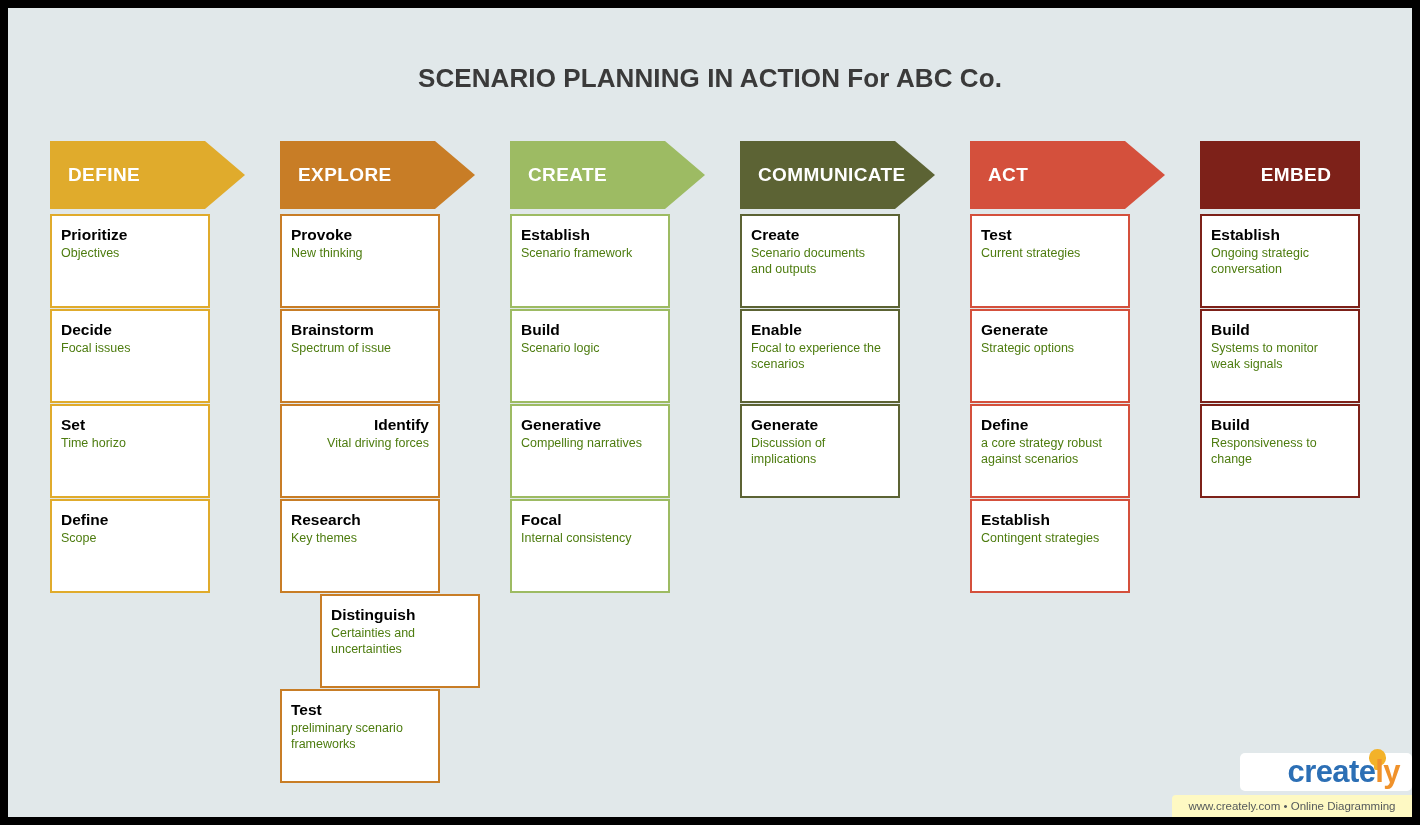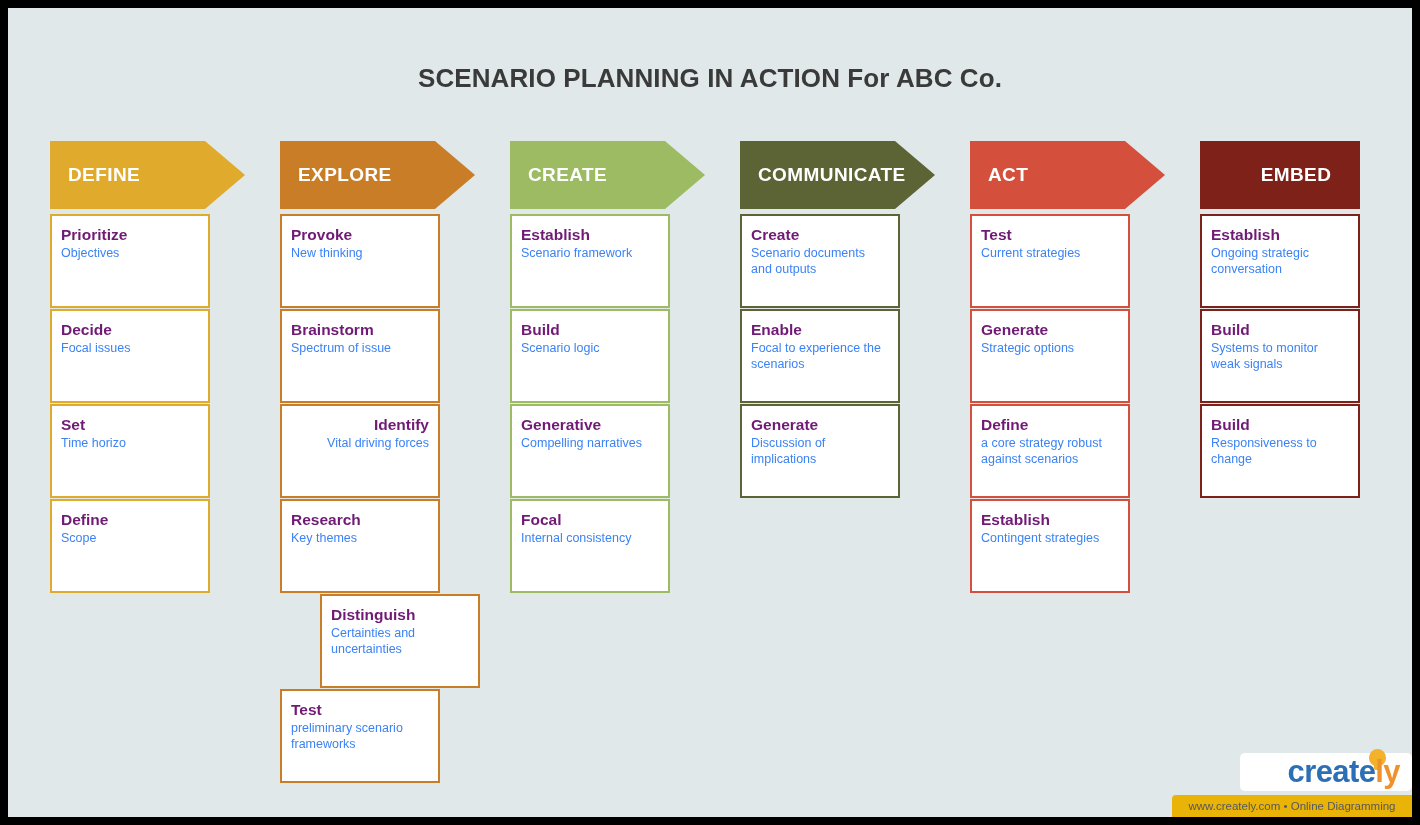--- a/index.html
+++ b/index.html
@@ -92,27 +92,27 @@
     height: 94px;
     background: #FFFFFF;
     border: 2px solid #CCCCCC;
     margin-bottom: 1px;
     padding: 9px 9px 0 9px;
     overflow: hidden;
   }
   .card-title {
     font-size: 15.5px;
     font-weight: bold;
-    color: #701a75;
+    color: #000000;
     line-height: 19px;
     margin-bottom: 1px;
   }
   .card-sub {
     font-size: 12.5px;
-    color: #3b82f6;
+    color: #4d7c0f;
     line-height: 16px;
   }
 
   
   .brand {
     position: absolute;
     right: 0px;
     bottom: 0px;
     width: 240px;
     height: 68px;
@@ -158,21 +158,21 @@
     width: 7px; height: 6px;
     background: #F3B229;
     border-radius: 0 0 2px 2px;
   }
   .tagline {
     position: absolute;
     right: 0;
     bottom: 0;
     width: 240px;
     height: 22px;
-    background: #eab308;
+    background: #fef9c3;
     border-radius: 4px 0 0 0;
     color: #55595B;
     font-size: 11.5px;
     line-height: 22px;
     text-align: center;
     white-space: nowrap;
   }
 </style>
 </head>
 <body>

